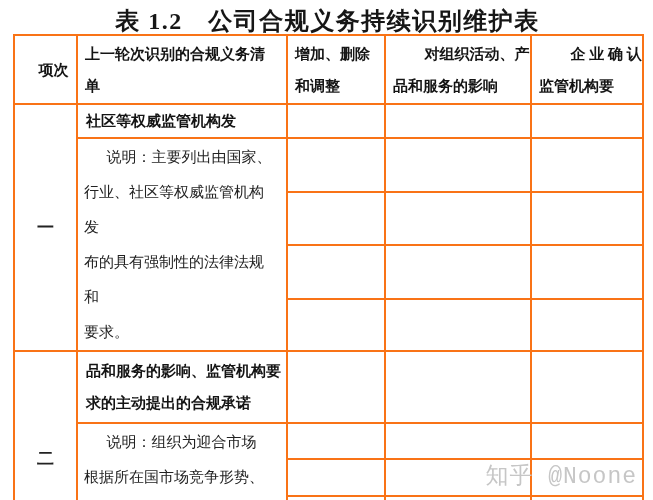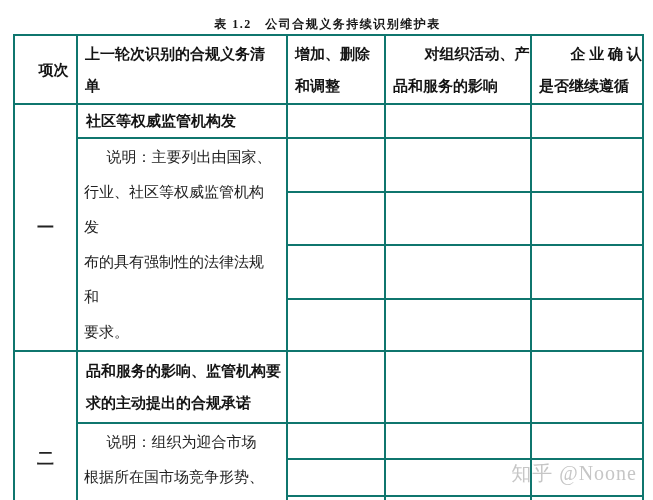--- a/index.html
+++ b/index.html
@@ -8,38 +8,38 @@
     background: #ffffff;
     font-family: "Liberation Serif", "DejaVu Serif", serif;
     color: #1b1b1b;
     position: relative;
     overflow: hidden;
   }
   .page { position: absolute; inset: 0; background: #ffffff; }
 
   .doc-title {
     position: absolute;
-    top: 16px; left: 13px; width: 629px;
+    top: 5px; left: 13px; width: 629px;
     text-align: center;
-    font-size: 12px;
+    font-size: 24px;
     font-weight: bold;
     letter-spacing: 1.5px;
     white-space: pre;
     color: #161616;
   }
 
   table.compliance {
     position: absolute;
     top: 34px; left: 13px;
     width: 629px;
     border-collapse: collapse;
     table-layout: fixed;
   }
   .compliance th, .compliance td {
-    border: 2px solid #0f766e;
+    border: 2px solid #f97316;
     padding: 0;
     font-size: 15px;
     vertical-align: middle;
     overflow: hidden;
   }
   .compliance th {
     font-weight: bold;
     white-space: pre-line;
     line-height: 32px;
     text-align: left;
@@ -73,22 +73,22 @@
     text-indent: 1.5em;
     color: #222;
     font-weight: normal;
   }
   td.blank { background: #ffffff; }
 
   .watermark {
     position: absolute;
     top: 460px;
     right: 16px;
-    font-family: Liberation Serif, serif;
-    font-size: 20px;
+    font-family: Liberation Mono, monospace;
+    font-size: 23px;
     letter-spacing: 1px;
     color: #c6c6c6;
     white-space: pre;
   }
 </style>
 </head>
 <body>
 
 <div class="page">
 
@@ -105,21 +105,21 @@
     <thead>
       <tr style="height:69px">
         <th class="h-index">项次</th>
         <th>上一轮次识别的合规义务清
 单</th>
         <th>增加、删除
 和调整</th>
         <th class="h-impact">对组织活动、产
 品和服务的影响</th>
         <th class="h-confirm">企 业 确 认
-是否继续遵循</th>
+监管机构要</th>
       </tr>
     </thead>
     <tbody>
 
       <tr style="height:34px">
         <td class="cell-index" rowspan="5">一</td>
         <td class="cell-obligation">社区等权威监管机构发</td>
         <td class="blank"></td>
         <td class="blank"></td>
         <td class="blank"></td>

